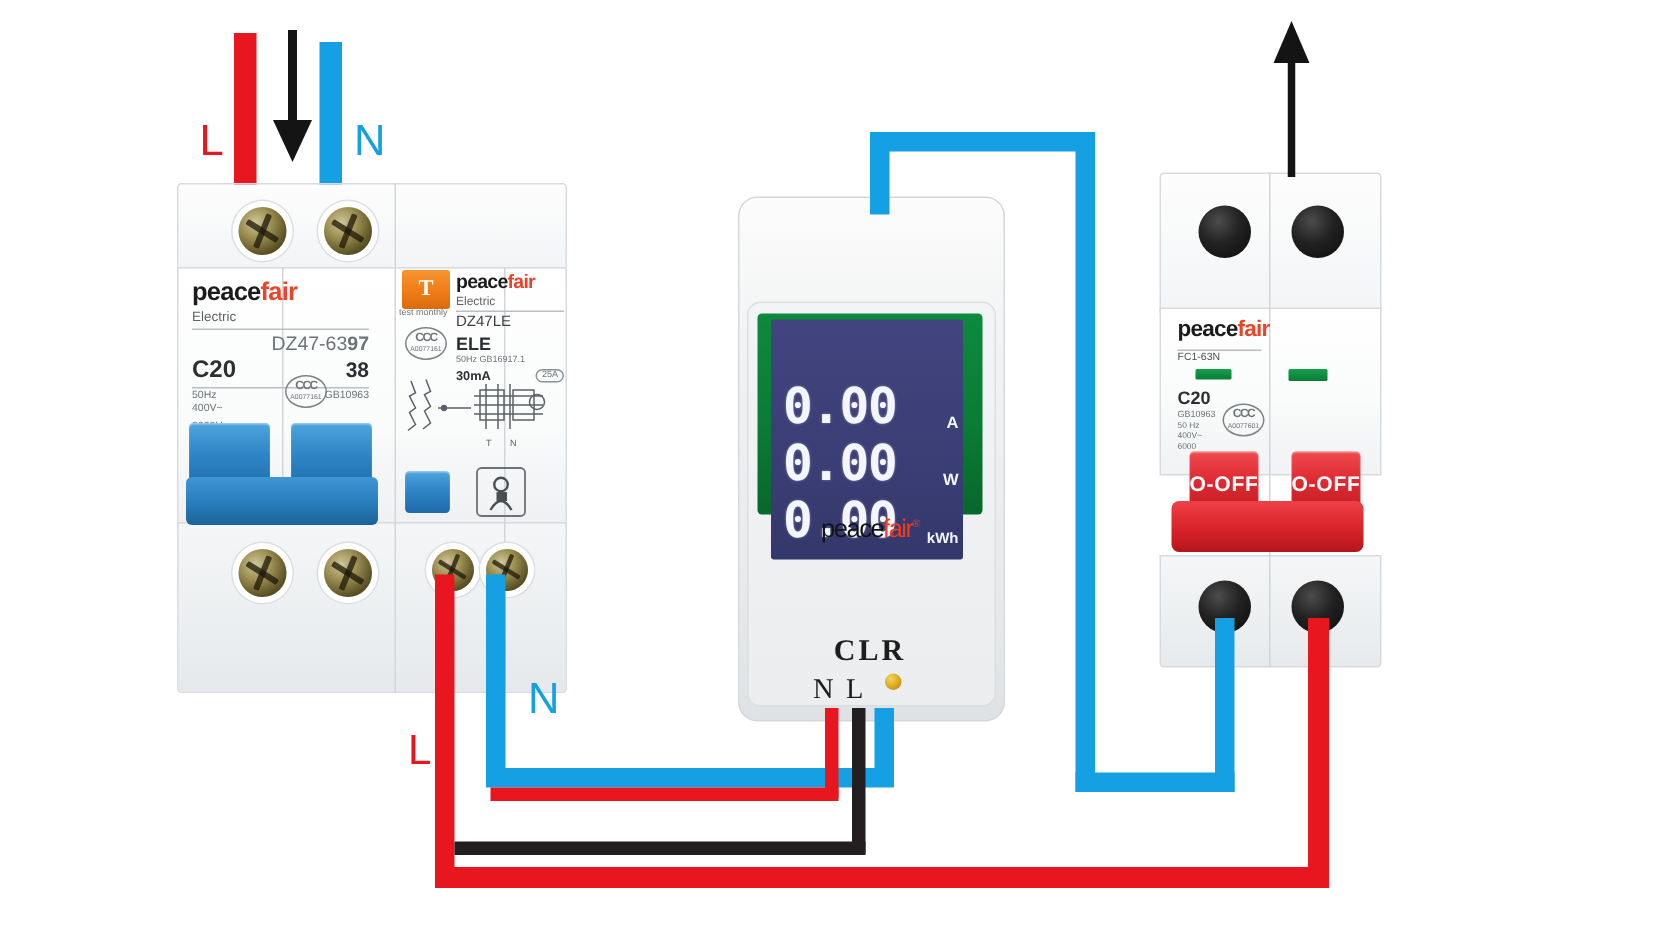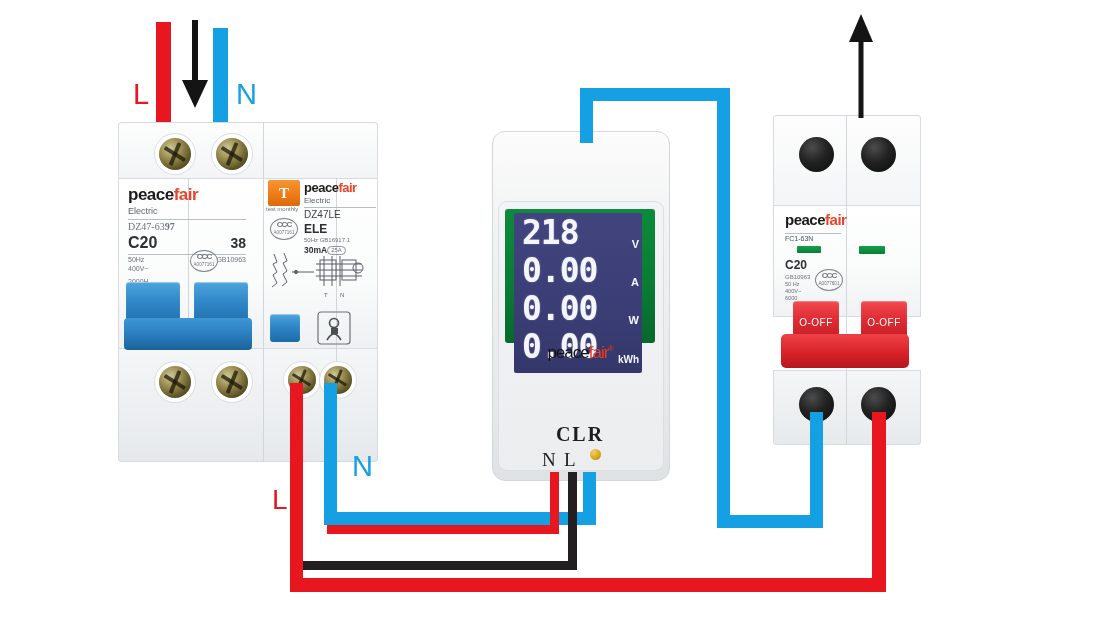--- a/index.html
+++ b/index.html
@@ -272,22 +272,22 @@
     position:absolute;
     background: linear-gradient(180deg,#ef4a4f 0%,#e02a32 45%,#bf1c23 100%);
     border-radius:3px;
     box-shadow: inset 0 1px 1px rgba(255,255,255,.35);
   }
   .red-rocker .off {
     position:absolute;
     left:50%; top:50%;
     transform:translate(-50%,-50%);
     color:#ffffff;
-    font-size:10px;
-    font-weight:400;
+    font-size:14px;
+    font-weight:700;
     letter-spacing:.5px;
     white-space:nowrap;
   }
   .red-bar {
     position:absolute;
     background: linear-gradient(180deg,#ee4147 0%,#d92229 55%,#b5161d 100%);
     border-radius:5px;
   }
   .green-chip {
     position:absolute;
@@ -343,21 +343,21 @@
       </div>
     <div class="screw" style="left:206px; top:244px; width:28px; height:28px;">
         <i class="slot"></i>
         <i class="slot slot2"></i>
       </div>
 
     <div class="plate" style="left:10px; top:62px; width:118px;">
       <div class="brand" style="font-size:17px;"><span class="b1">peace</span><span class="b2">fair</span></div>
       <div style="font-size:9px; color:#5d6368; margin-top:1px;">Electric</div>
       <div class="rule"></div>
-      <div style="display:flex; justify-content:flex-start; font-size:10px;font-family:Liberation Serif, serif;">
+      <div style="display:flex; justify-content:flex-end; font-size:13px;">
         <span>DZ47-63</span>
         <span style="font-weight:700;">97</span>
       </div>
       <div style="display:flex; justify-content:space-between; align-items:baseline;">
         <span style="font-size:16px; font-weight:700; color:#2c3033;">C20</span>
         <span style="font-size:14px; font-weight:700; color:#2c3033;">38</span>
       </div>
       <div class="rule"></div>
       <div style="display:flex; justify-content:space-between;">
         <span>50Hz</span>
@@ -379,21 +379,21 @@
     <div class="test-btn" style="left:150px; top:58px; width:32px; height:26px;">
       <span class="t-glyph">T</span>
     </div>
     <div class="plate" style="left:186px; top:58px; width:72px;">
       <div class="brand" style="font-size:13px;"><span class="b1">peace</span><span class="b2">fair</span></div>
       <div style="font-size:8px; color:#5d6368;">Electric</div>
       <div class="rule"></div>
       <div style="font-size:10px; color:#3a3f43;">DZ47LE</div>
       <div style="font-size:12px; font-weight:700; color:#2c3033;">ELE</div>
       <div style="font-size:6px;">50Hz  GB16917.1</div>
-      <div style="display:flex; align-items:center; margin-top:1px;">
+      <div style="display:flex; justify-content:space-between; align-items:center; margin-top:1px;">
         <span style="font-size:8.5px; font-weight:700; color:#2c3033;">30mA</span>
         <span style="font-size:6px; border:1px solid #8d9296; border-radius:6px; padding:0 3px;">25A</span>
       </div>
     </div>
     <div class="plate" style="left:148px; top:84px; font-size:6px;">test monthly</div>
     <div class="ccc" style="left:152px; top:96px;">
       <div class="c-top">CCC</div>
       <div class="c-bot">A0077161</div>
     </div>
 
@@ -425,24 +425,20 @@
       <path d="M11 30 q7 -12 14 0" fill="none" stroke="#4a4f53" stroke-width="1.6"></path>
       <rect x="15" y="18" width="7" height="6" fill="#4a4f53"></rect>
     </svg>
   </div>
 
   <div id="meter">
     <div class="case"></div>
     <div class="inner-bevel"></div>
     <div class="green-face"></div>
     <div class="lcd">
-      <div class="digit-row" style="top:4px;">
-        <span class="digit-val">218</span>
-        <span class="digit-unit">V</span>
-      </div>
       <div class="digit-row" style="top:42px;">
         <span class="digit-val">0.00</span>
         <span class="digit-unit">A</span>
       </div>
       <div class="digit-row" style="top:80px;">
         <span class="digit-val">0.00</span>
         <span class="digit-unit">W</span>
       </div>
       <div class="digit-row" style="top:118px;">
         <span class="digit-val">0.00</span>

